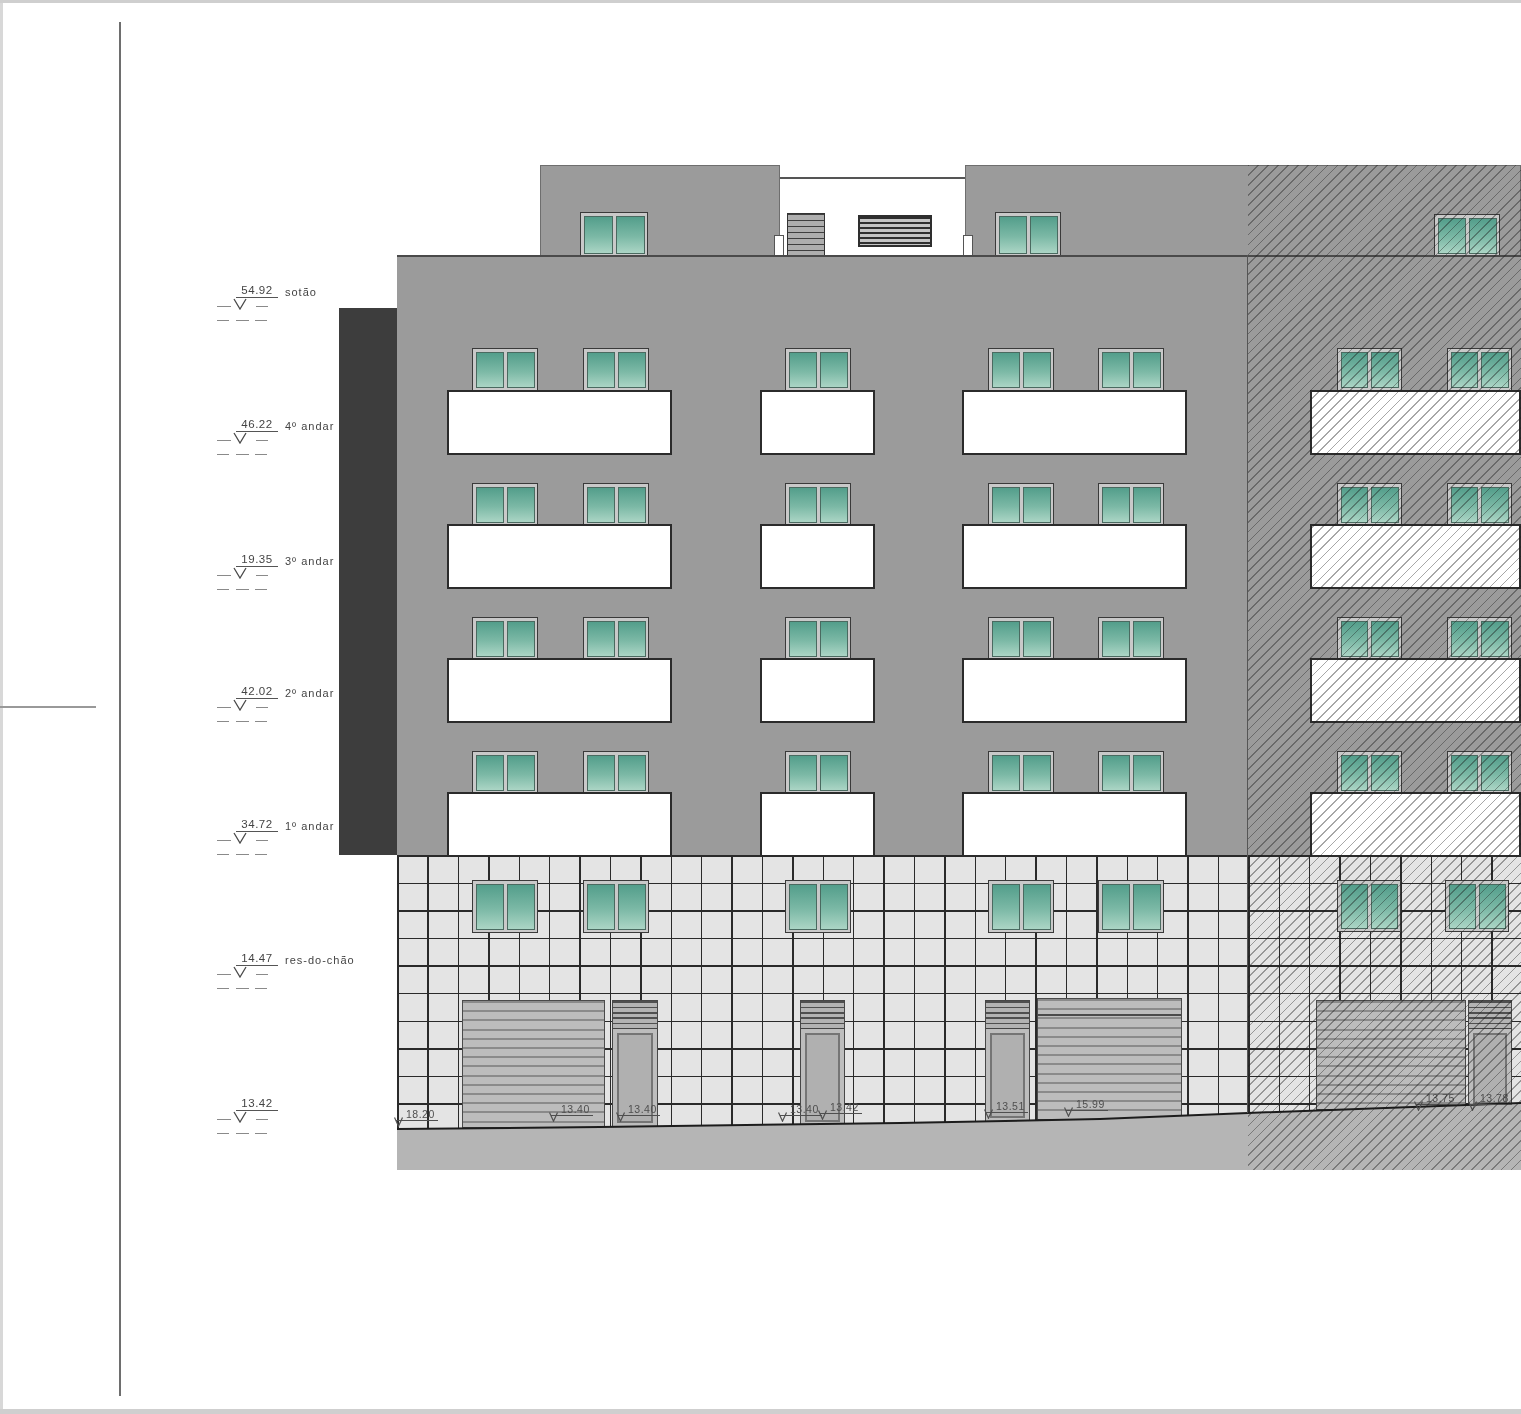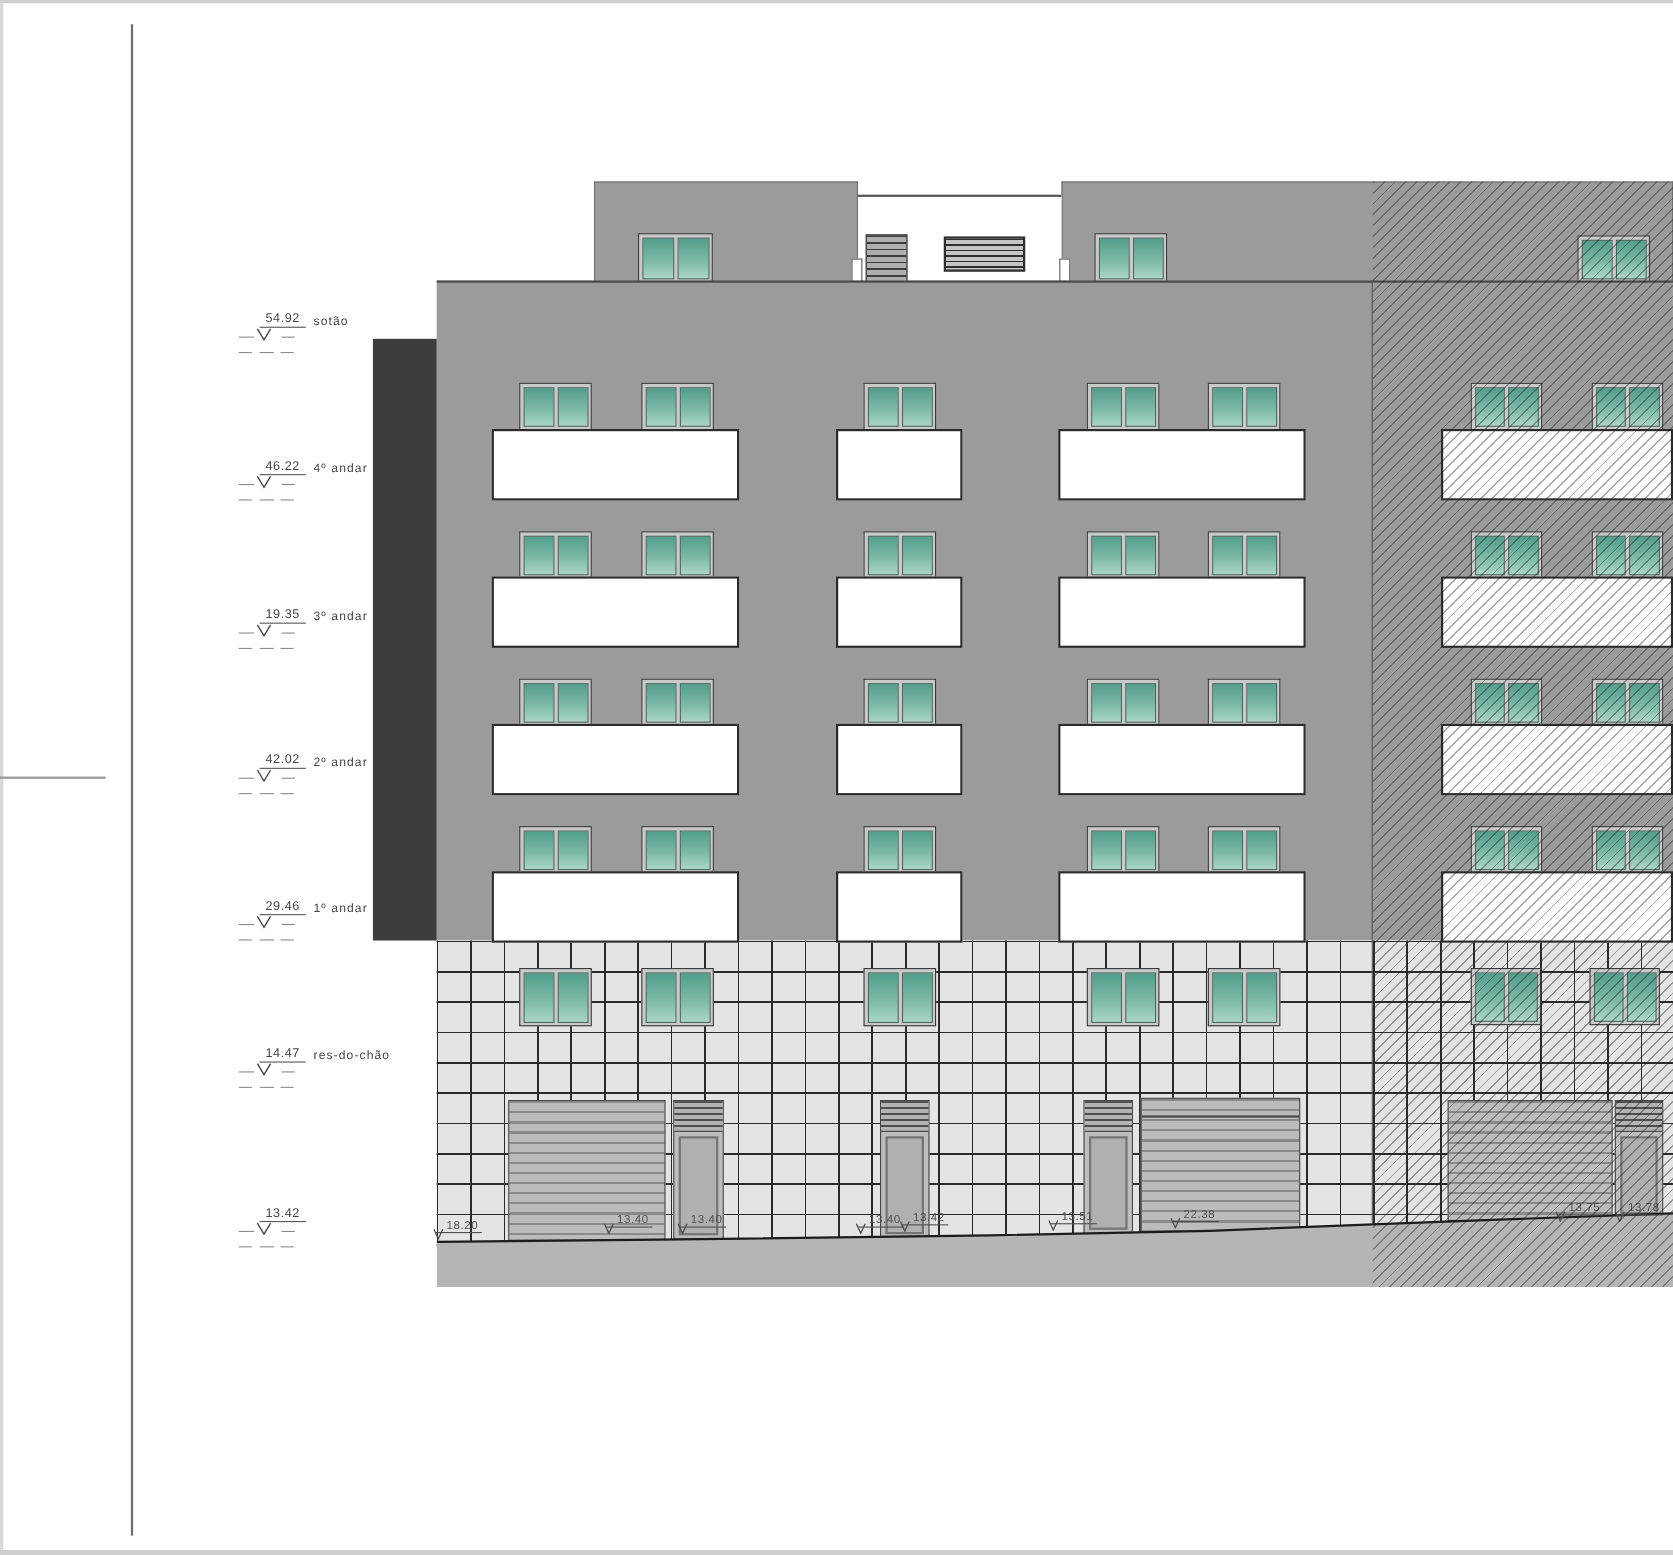--- a/index.html
+++ b/index.html
@@ -170,31 +170,31 @@
         <polyline points="0.5,0.5 4.5,9.2 8.5,0.5" fill="none" stroke="#4f4f4f" stroke-width="1.2"></polyline>
       </svg>
     <span class="t">13.40</span>
   </div>
   <div class="spot" style="left:820px;top:1097px">
     <svg width="10" height="10">
         <polyline points="0.5,0.5 4.5,9.2 8.5,0.5" fill="none" stroke="#4f4f4f" stroke-width="1.2"></polyline>
       </svg>
     <span class="t">13.42</span>
   </div>
-  <div class="spot" style="left:955px;top:1096px">
+  <div class="spot" style="left:986px;top:1096px">
     <svg width="10" height="10">
         <polyline points="0.5,0.5 4.5,9.2 8.5,0.5" fill="none" stroke="#4f4f4f" stroke-width="1.2"></polyline>
       </svg>
     <span class="t">13.51</span>
   </div>
   <div class="spot" style="left:1066px;top:1094px">
     <svg width="10" height="10">
         <polyline points="0.5,0.5 4.5,9.2 8.5,0.5" fill="none" stroke="#4f4f4f" stroke-width="1.2"></polyline>
       </svg>
-    <span class="t">22.38</span>
+    <span class="t">15.99</span>
   </div>
   <div class="spot" style="left:1416px;top:1088px">
     <svg width="10" height="10">
         <polyline points="0.5,0.5 4.5,9.2 8.5,0.5" fill="none" stroke="#4f4f4f" stroke-width="1.2"></polyline>
       </svg>
     <span class="t">13.75</span>
   </div>
   <div class="spot" style="left:1470px;top:1088px">
     <svg width="10" height="10">
         <polyline points="0.5,0.5 4.5,9.2 8.5,0.5" fill="none" stroke="#4f4f4f" stroke-width="1.2"></polyline>
@@ -247,21 +247,21 @@
     <svg class="vmark" width="14" height="12" viewBox="0 0 14 12">
         <polyline points="1,1 7,11 13,1" fill="none" stroke="#4a4a4a" stroke-width="1.3"></polyline>
       </svg>
     <span class="dash" style="left:217px;top:7px;width:14px"></span>
     <span class="dash" style="left:256px;top:7px;width:12px"></span>
     <span class="dash" style="left:217px;top:21px;width:12px"></span>
     <span class="dash" style="left:236px;top:21px;width:13px"></span>
     <span class="dash" style="left:255px;top:21px;width:12px"></span>
   </div>
   <div class="lvl" style="top:833px">
-    <span class="num">29.46</span>
+    <span class="num">34.72</span>
     <span class="lbl">1º andar</span>
     <svg class="vmark" width="14" height="12" viewBox="0 0 14 12">
         <polyline points="1,1 7,11 13,1" fill="none" stroke="#4a4a4a" stroke-width="1.3"></polyline>
       </svg>
     <span class="dash" style="left:217px;top:7px;width:14px"></span>
     <span class="dash" style="left:256px;top:7px;width:12px"></span>
     <span class="dash" style="left:217px;top:21px;width:12px"></span>
     <span class="dash" style="left:236px;top:21px;width:13px"></span>
     <span class="dash" style="left:255px;top:21px;width:12px"></span>
   </div>

